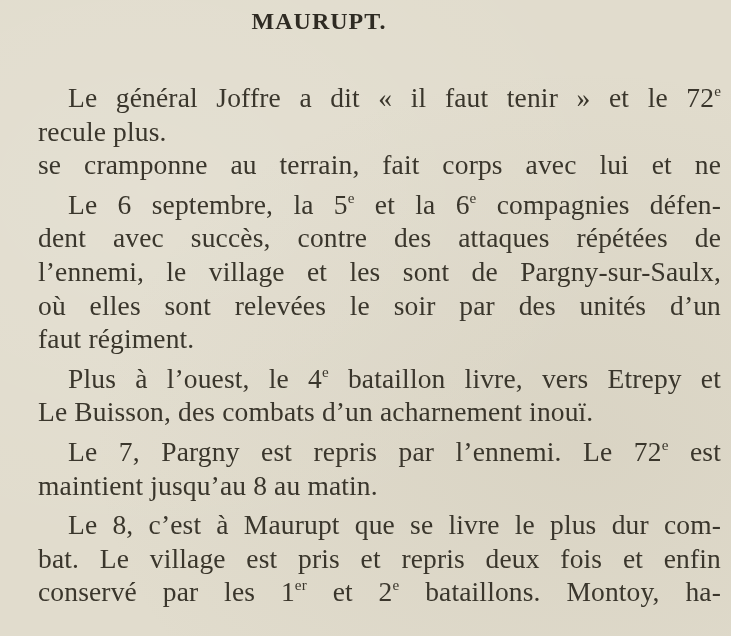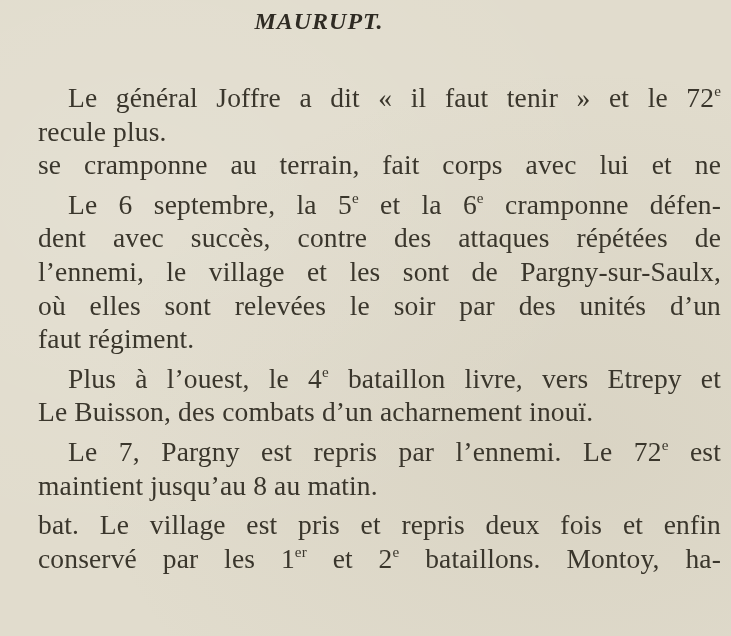--- a/index.html
+++ b/index.html
@@ -29,21 +29,20 @@
       position: absolute;
       left: 0;
       top: 8px;
       width: 638px;
       text-align: center;
       font-family: "Liberation Serif", "DejaVu Serif", serif;
       font-weight: bold;
       font-size: 24px;
       letter-spacing: 1px;
       color: #2f2b23;
-      font-style: italic;
     }
     .body-text {
       position: absolute;
       left: 8px;
       top: 81px;
       width: 713px;
       font-size: 27.5px;
       line-height: 33.6px;
       text-align: justify;
       color: #3a362c;
@@ -81,36 +80,37 @@
 
   <div class="body-text">
 
     <div class="para">
       <span class="line indent"><span>Le général Joffre a dit « il faut tenir » et le 72</span><sup>e</sup></span>
       <span class="line last"><span>recule plus.</span></span>
       <span class="line"><span>se cramponne au terrain, fait corps avec lui et ne</span></span>
     </div>
 
     <div class="para">
-      <span class="line indent"><span>Le 6 septembre, la 5</span><sup>e</sup><span> et la 6</span><sup>e</sup><span> cramponne défen-</span></span>
+      <span class="line indent"><span>Le 6 septembre, la 5</span><sup>e</sup><span> et la 6</span><sup>e</sup><span> compagnies défen-</span></span>
       <span class="line"><span>dent avec succès, contre des attaques répétées de</span></span>
       <span class="line"><span>l’ennemi, le village et les sont de Pargny-sur-Saulx,</span></span>
       <span class="line"><span>où elles sont relevées le soir par des unités d’un</span></span>
       <span class="line last"><span>faut régiment.</span></span>
     </div>
 
     <div class="para">
       <span class="line indent"><span>Plus à l’ouest, le 4</span><sup>e</sup><span> bataillon livre, vers Etrepy et</span></span>
       <span class="line last"><span>Le Buisson, des combats d’un acharnement inouï.</span></span>
     </div>
 
     <div class="para">
       <span class="line indent"><span>Le 7, Pargny est repris par l’ennemi. Le 72</span><sup>e</sup><span> est</span></span>
       <span class="line last"><span>maintient jusqu’au 8 au matin.</span></span>
     </div>
 
     <div class="para">
+      <span class="line indent"><span>Le 8, c’est à Maurupt que se livre le plus dur com-</span></span>
       <span class="line"><span>bat. Le village est pris et repris deux fois et enfin</span></span>
       <span class="line"><span>conservé par les 1</span><sup>er</sup><span> et 2</span><sup>e</sup><span> bataillons. Montoy, ha-</span></span>
 
     </div>
   </div>
 </div>
 
 </body></html>

